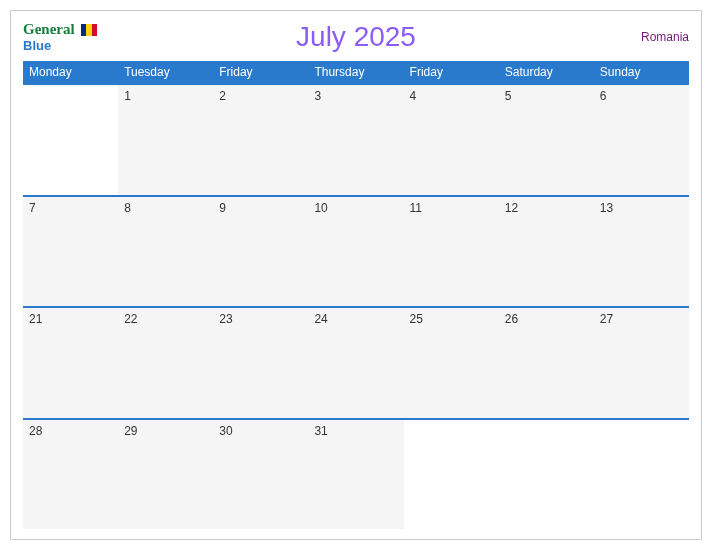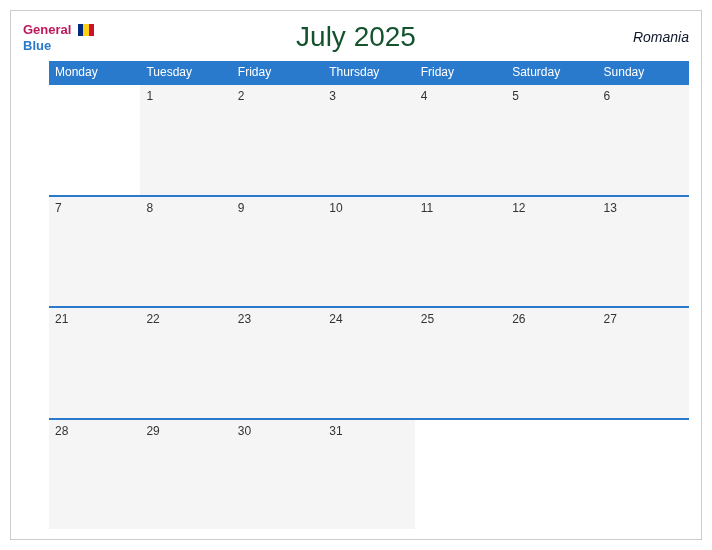--- a/index.html
+++ b/index.html
@@ -27,56 +27,55 @@
       justify-content: space-between;
       margin-bottom: 8px;
       position: relative;
     }
     .logo {
       display: flex;
       flex-direction: column;
       line-height: 1;
     }
     .logo-general {
-      font-size: 13px;
+      font-size: 15px;
       font-weight: bold;
-      color: #be185d;
+      color: #15803d;
+      font-family: Liberation Serif, serif;
     }
     .logo-blue {
       font-size: 13px;
       font-weight: bold;
       color: #2979cc;
       text-align: right;
     }
     .logo-flag {
       display: inline-block;
       width: 16px;
       height: 12px;
       background: linear-gradient(to right, #002B7F 33%, #FCD116 33%, #FCD116 66%, #CE1126 66%);
       margin-left: 2px;
       vertical-align: middle;
     }
     .title {
       font-size: 28px;
-      color: #14532d;
+      color: #8b5cf6;
       font-weight: normal;
       position: absolute;
       left: 50%;
       transform: translateX(-50%);
     }
     .country {
-      font-size: 14px;
-      color: #0f172a;
-      font-style: italic;
+      font-size: 12px;
+      color: #701a75;
     }
     .calendar-grid {
       flex: 1;
       display: flex;
       flex-direction: column;
-      margin-left: 26px;
     }
     .day-headers {
       display: grid;
       grid-template-columns: repeat(7, 1fr);
       background: #2979cc;
       color: #fff;
       font-size: 12px;
     }
     .day-header {
       padding: 4px 6px;

